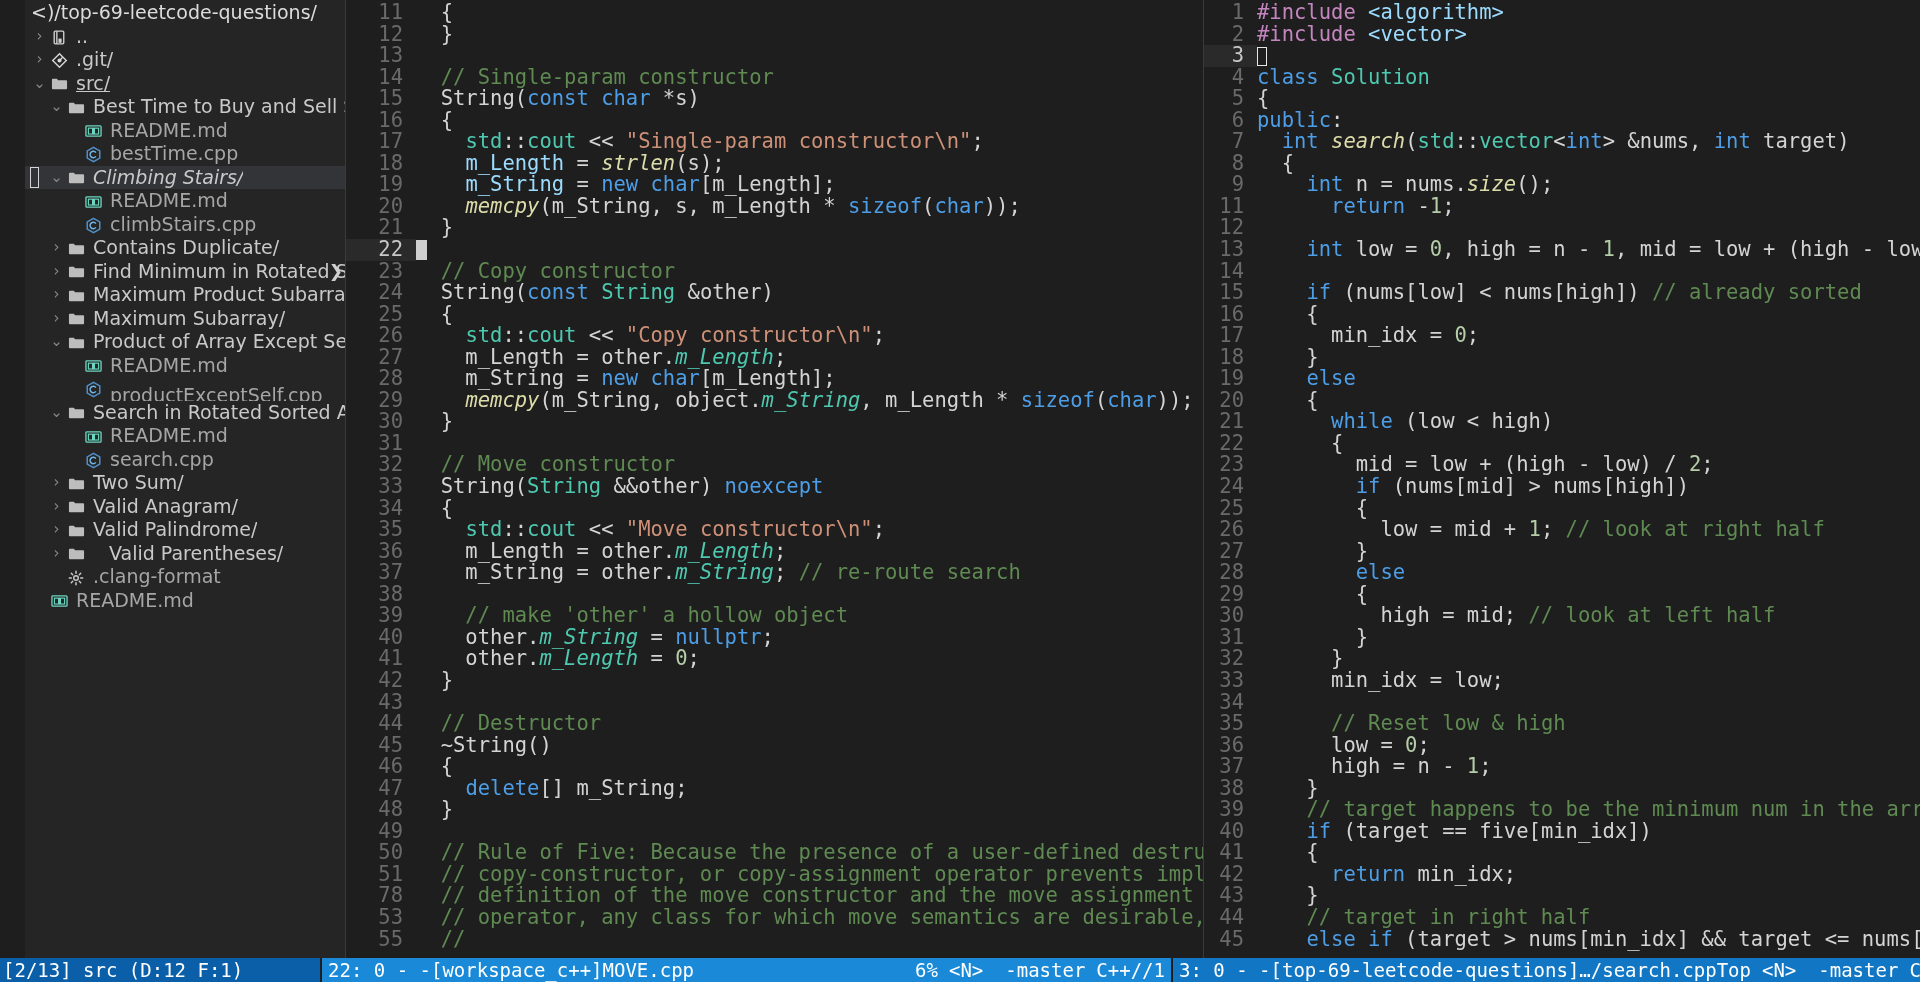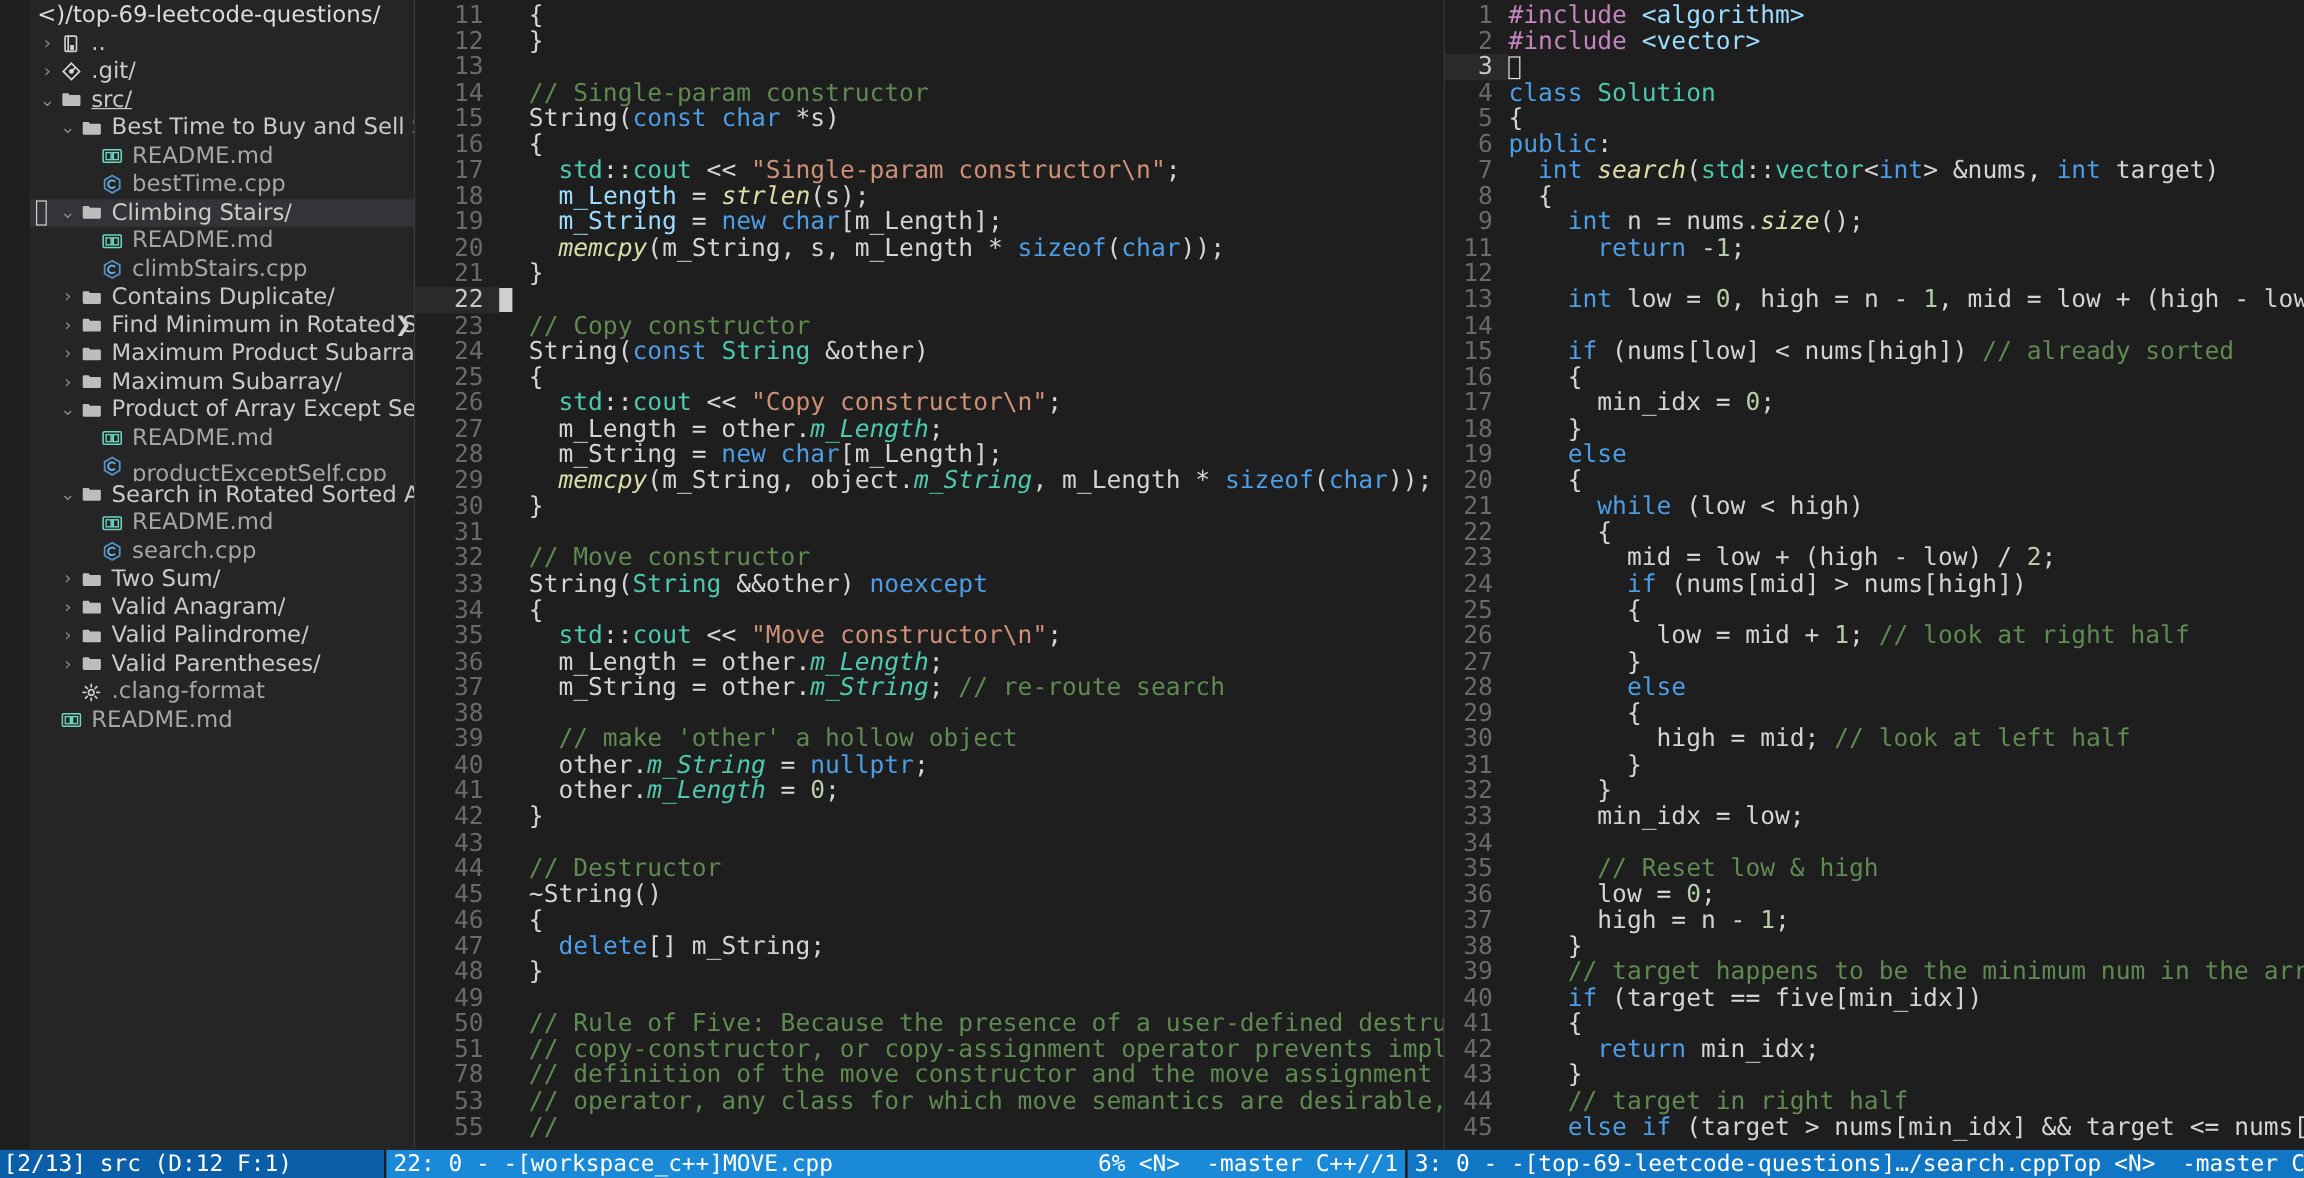--- a/index.html
+++ b/index.html
@@ -189,21 +189,21 @@
               </svg></span>
             <span class="nm file" style="padding-left: 6px;">bestTime.cpp</span>
           </div>
           <div class="tnode sel">
             <div class="cursorbar"></div>
             <span class="pad" style="width: 23px;"></span>
             <span class="arrow">⌄</span>
             <span class="ic"><svg width="17" height="14" viewBox="0 0 18 14">
                 <path d="M1 2.4a1 1 0 0 1 1-1h4.2l1.3 1.6H16a1 1 0 0 1 1 1v7.6a1 1 0 0 1-1 1H2a1 1 0 0 1-1-1z" fill="#bdbdbd"></path>
               </svg></span>
-            <span class="nm dir" style="padding-left: 6px;">Climbing Stairs/</span>
+            <span class="nm dir" style="padding-left: 6px; font-style: italic;">Climbing Stairs/</span>
           </div>
           <div class="tnode">
             <span class="pad" style="width: 40px;"></span>
             <span class="arrow"></span>
             <span class="ic"><svg width="17" height="14" viewBox="0 0 18 14">
                 <rect x="1" y="1.5" width="16" height="11" rx="1" fill="none" stroke="#6dd6c0" stroke-width="1.4"></rect>
                 <rect x="3.6" y="4" width="4.4" height="6.2" fill="none" stroke="#6dd6c0" stroke-width="1.2"></rect>
                 <rect x="10" y="4" width="4.4" height="6.2" fill="none" stroke="#6dd6c0" stroke-width="1.2"></rect>
                 <path d="M9 3.4v7.4" stroke="#6dd6c0" stroke-width="1.2"></path>
               </svg></span>
@@ -330,21 +330,21 @@
                 <path d="M1 2.4a1 1 0 0 1 1-1h4.2l1.3 1.6H16a1 1 0 0 1 1 1v7.6a1 1 0 0 1-1 1H2a1 1 0 0 1-1-1z" fill="#bdbdbd"></path>
               </svg></span>
             <span class="nm dir" style="padding-left: 6px;">Valid Palindrome/</span>
           </div>
           <div class="tnode">
             <span class="pad" style="width: 23px;"></span>
             <span class="arrow">›</span>
             <span class="ic"><svg width="17" height="14" viewBox="0 0 18 14">
                 <path d="M1 2.4a1 1 0 0 1 1-1h4.2l1.3 1.6H16a1 1 0 0 1 1 1v7.6a1 1 0 0 1-1 1H2a1 1 0 0 1-1-1z" fill="#bdbdbd"></path>
               </svg></span>
-            <span class="nm dir" style="padding-left: 6px;">Valid Parentheses/</span>
+            <span class="nm dir" style="padding-left: 6px; margin-left: 16px;">Valid Parentheses/</span>
           </div>
           <div class="tnode">
             <span class="pad" style="width: 23px;"></span>
             <span class="arrow"></span>
             <span class="ic"><svg width="16" height="16" viewBox="0 0 16 16">
                 <circle cx="8" cy="8" r="2.3" fill="none" stroke="#c9c9c9" stroke-width="1.4"></circle>
                 <g stroke="#c9c9c9" stroke-width="1.5" stroke-linecap="round">
                   <path d="M8 1.3v2M8 12.7v2M1.3 8h2M12.7 8h2M3.3 3.3l1.4 1.4M11.3 11.3l1.4 1.4M12.7 3.3l-1.4 1.4M4.7 11.3l-1.4 1.4"></path>
                 </g>
               </svg></span>

